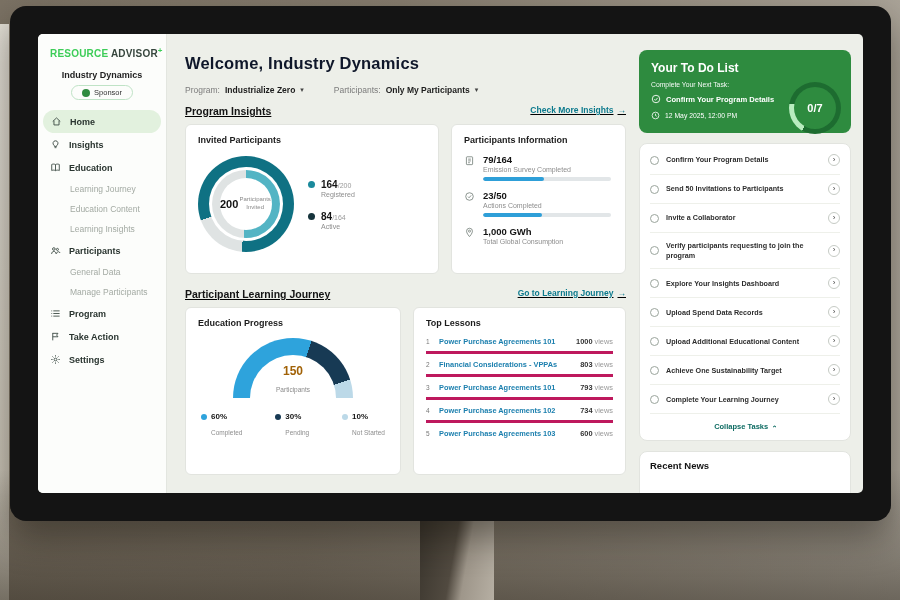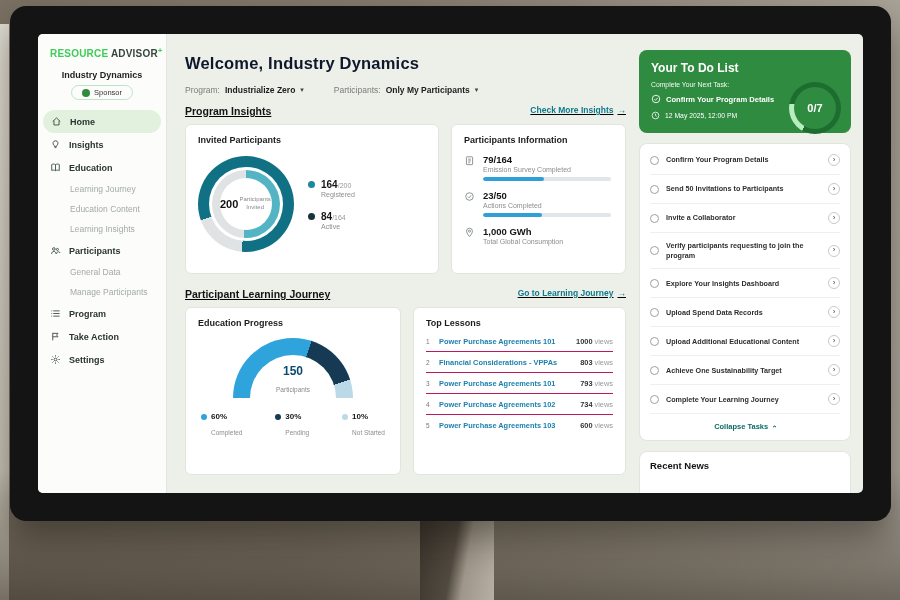--- a/index.html
+++ b/index.html
@@ -73,31 +73,31 @@
   .slabel{font-size:7px;color:#8d8d8d;display:block;margin-top:1px;}
   .pbar{width:128px;height:4px;border-radius:2px;background:#e2e6e8;margin-top:4px;overflow:hidden;}
   .pfill{height:100%;border-radius:2px;background:#2e9fd8;}
 
   
   .card.edu{width:216px;height:168px;}
   .gauge{position:relative;width:120px;height:60px;margin:10px auto 0;overflow:hidden;}
   .gauge-arc{position:absolute;left:0;top:0;width:120px;height:120px;border-radius:50%;}
   .gauge-hole{position:absolute;left:17px;top:17px;width:86px;height:86px;border-radius:50%;background:#fff;}
   .gauge-center{position:absolute;left:0;top:26px;width:100%;text-align:center;}
-  .gauge-center b{font-size:12px;color:#0c4a6e;display:block;}
+  .gauge-center b{font-size:12px;color:#a16207;display:block;}
   .gauge-center span{font-size:6.5px;color:#8a8a8a;}
   .gauge-legend{display:flex;justify-content:space-between;margin-top:14px;padding:0 3px;}
   .gl-item{display:flex;gap:4px;}
   .gl-dot{width:6px;height:6px;border-radius:50%;margin-top:2px;flex-shrink:0;}
   .gl-val{font-size:8px;font-weight:bold;color:#151515;display:block;}
   .gl-label{font-size:6.5px;color:#8d8d8d;}
 
   
   .card.lessons{flex:1;height:168px;padding:10px 12px 4px;}
-  .lesson{display:flex;align-items:center;gap:7px;padding:5.5px 0;border-bottom:1px solid #be185d;}
+  .lesson{display:flex;align-items:center;gap:7px;padding:5.5px 0;border-bottom:3px solid #be185d;}
   .lesson:last-child{border-bottom:none;}
   .lrank{font-size:6.5px;color:#777;width:6px;flex-shrink:0;}
   .ltitle{flex:1;font-size:7.4px;font-weight:bold;color:#1b7fae;cursor:pointer;}
   .lviews{font-size:7.4px;color:#333;font-weight:bold;white-space:nowrap;}
   .lviews span{color:#999;font-weight:normal;margin-left:2px;}
 
   
   .rightpanel{width:212px;flex-shrink:0;padding-top:16px;display:flex;flex-direction:column;}
   .todo-card{background:#2e8b3f;border-radius:8px;color:#fff;padding:11px 12px 13px;position:relative;}
   .todo-title{font-size:12px;font-weight:bold;}

